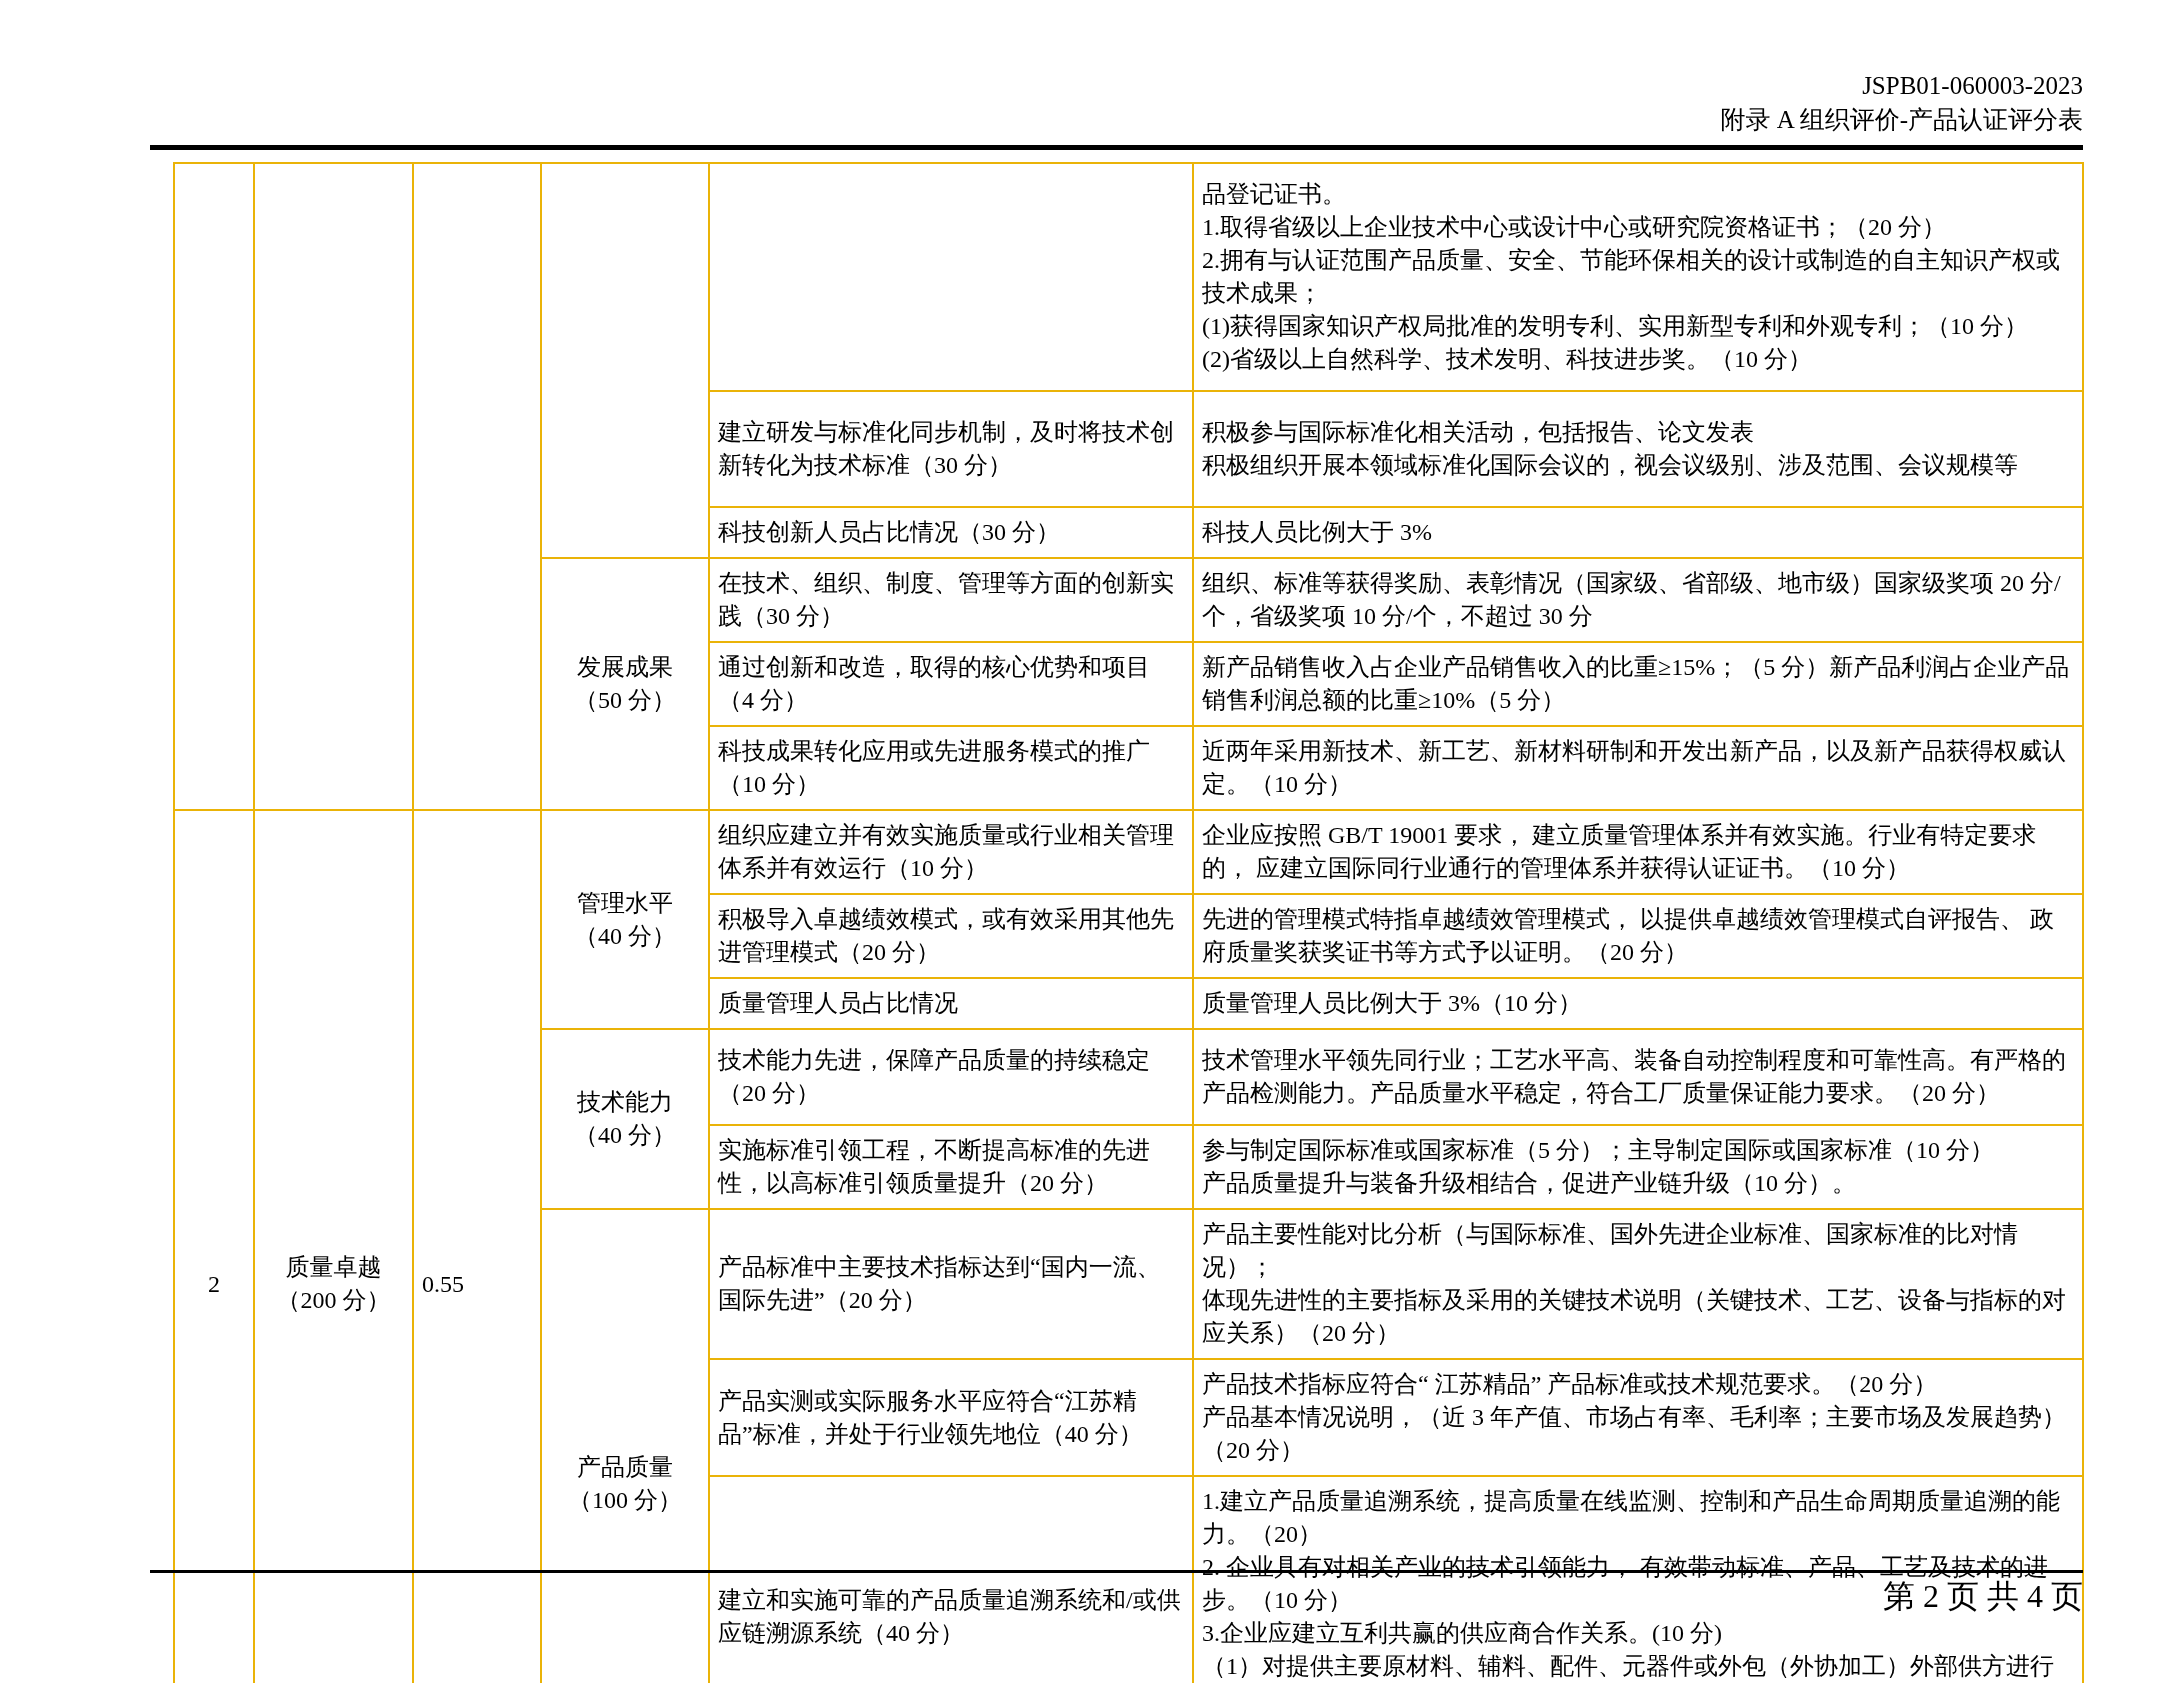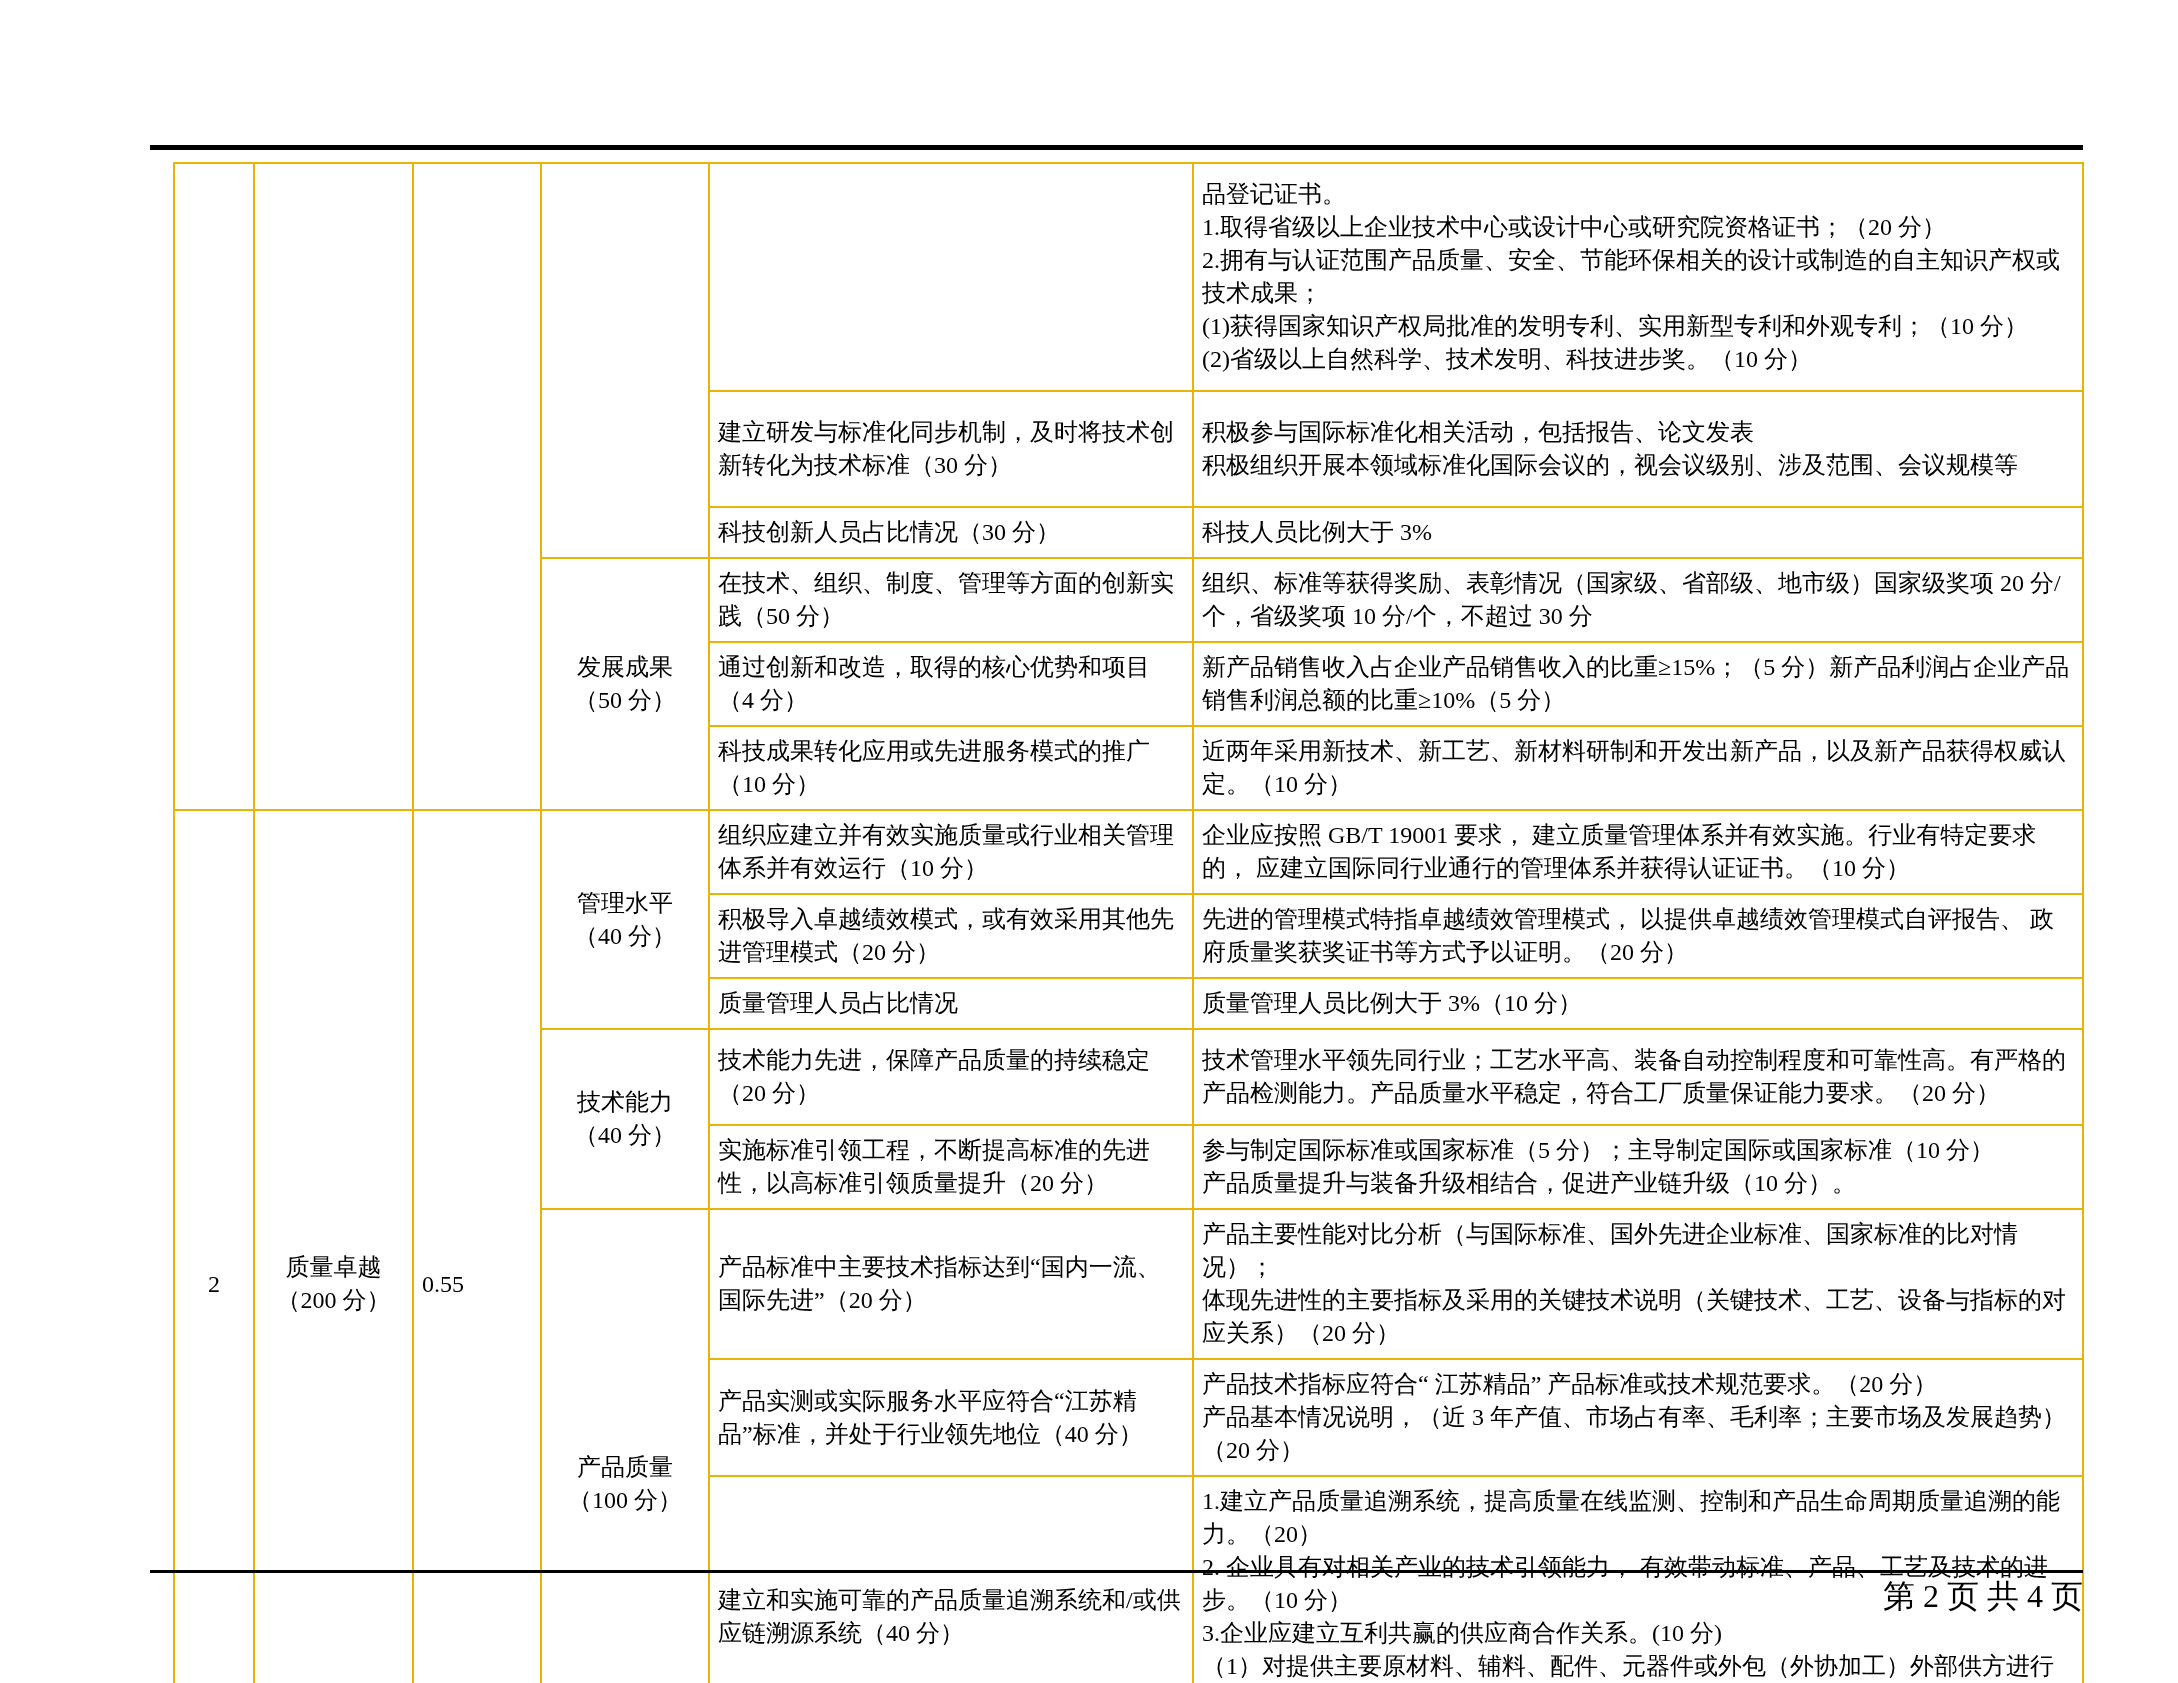--- a/index.html
+++ b/index.html
@@ -55,20 +55,24 @@
   td.cwt{vertical-align:top;padding-top:8px;}
   td.csub{text-align:center;white-space:pre-wrap;}
   td.ccrit{padding:2px 10px;vertical-align:middle;}
   td.cdet{padding:2px 40px 2px 10px;vertical-align:top;white-space:pre-wrap;}
 </style>
 </head>
 <body>
 
 <div id="page">
 
+  <div class="hdr">
+    <div>JSPB01-060003-2023</div>
+    <div>附录 A 组织评价-产品认证评分表</div>
+  </div>
 
   <div class="rule top"></div>
 
   <table class="score">
     <colgroup>
       <col style="width:80px">
       <col style="width:159px">
       <col style="width:128px">
       <col style="width:168px">
       <col style="width:484px">
@@ -93,21 +97,21 @@
         <td class="cdet">积极参与国际标准化相关活动，包括报告、论文发表
 积极组织开展本领域标准化国际会议的，视会议级别、涉及范围、会议规模等</td>
       </tr>
       <tr style="height:34px">
         <td class="ccrit">科技创新人员占比情况（30 分）</td>
         <td class="cdet">科技人员比例大于 3%</td>
       </tr>
       <tr style="height:63px">
         <td class="csub" rowspan="3">发展成果
 （50 分）</td>
-        <td class="ccrit">在技术、组织、制度、管理等方面的创新实践（50 分）</td>
+        <td class="ccrit">在技术、组织、制度、管理等方面的创新实践（30 分）</td>
         <td class="cdet">组织、标准等获得奖励、表彰情况（国家级、省部级、地市级）国家级奖项 20 分/个，省级奖项 10 分/个，不超过 30 分</td>
       </tr>
       <tr style="height:65px">
         <td class="ccrit">通过创新和改造，取得的核心优势和项目（4 分）</td>
         <td class="cdet">新产品销售收入占企业产品销售收入的比重≥15%；（5 分）新产品利润占企业产品销售利润总额的比重≥10%（5 分）</td>
       </tr>
       <tr style="height:60px">
         <td class="ccrit">科技成果转化应用或先进服务模式的推广（10 分）</td>
         <td class="cdet">近两年采用新技术、新工艺、新材料研制和开发出新产品，以及新产品获得权威认定。（10 分）</td>
       </tr>

